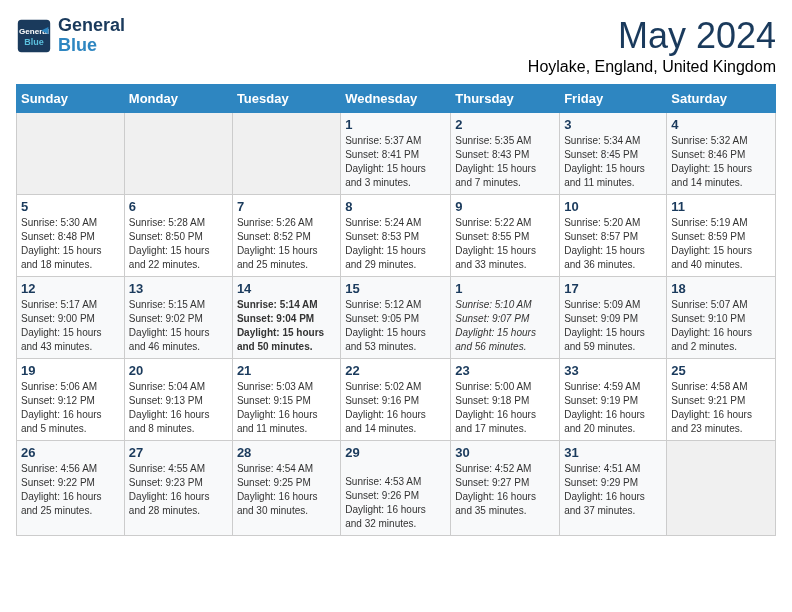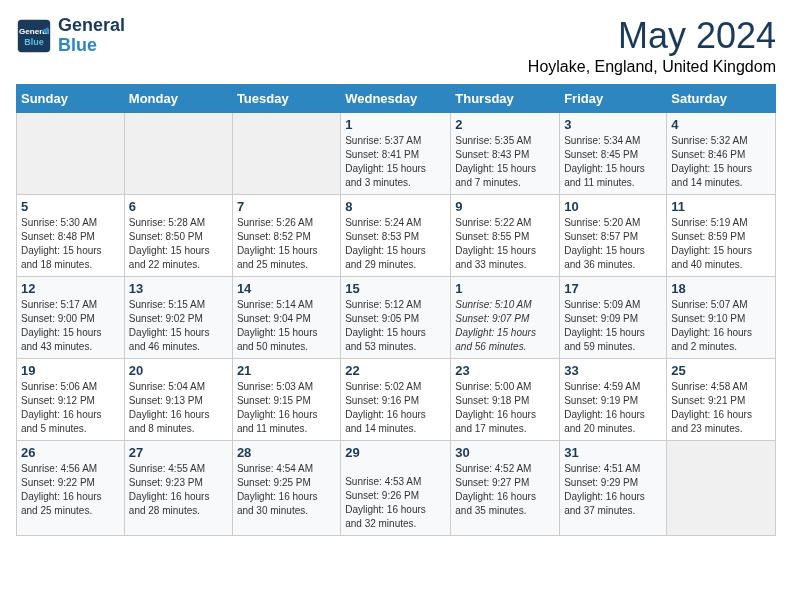--- a/index.html
+++ b/index.html
@@ -218,21 +218,21 @@
         </td>
         <td>
           <span class="day-num">13</span>
           <div class="day-info" style="white-space: pre-line;">Sunrise: 5:15 AM
 Sunset: 9:02 PM
 Daylight: 15 hours
 and 46 minutes.</div>
         </td>
         <td>
           <span class="day-num">14</span>
-          <div class="day-info" style="white-space: pre-line;">Sunrise: 5:14 AM
+          <div class="day-info" style="white-space: pre-line; font-weight: bold;">Sunrise: 5:14 AM
 Sunset: 9:04 PM
 Daylight: 15 hours
 and 50 minutes.</div>
         </td>
         <td>
           <span class="day-num">15</span>
           <div class="day-info" style="white-space: pre-line;">Sunrise: 5:12 AM
 Sunset: 9:05 PM
 Daylight: 15 hours
 and 53 minutes.</div>

